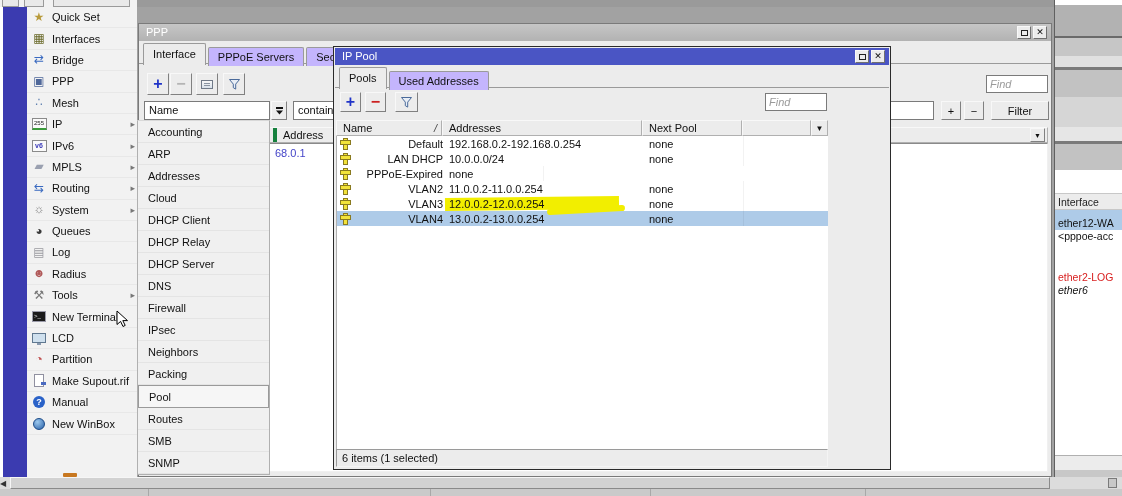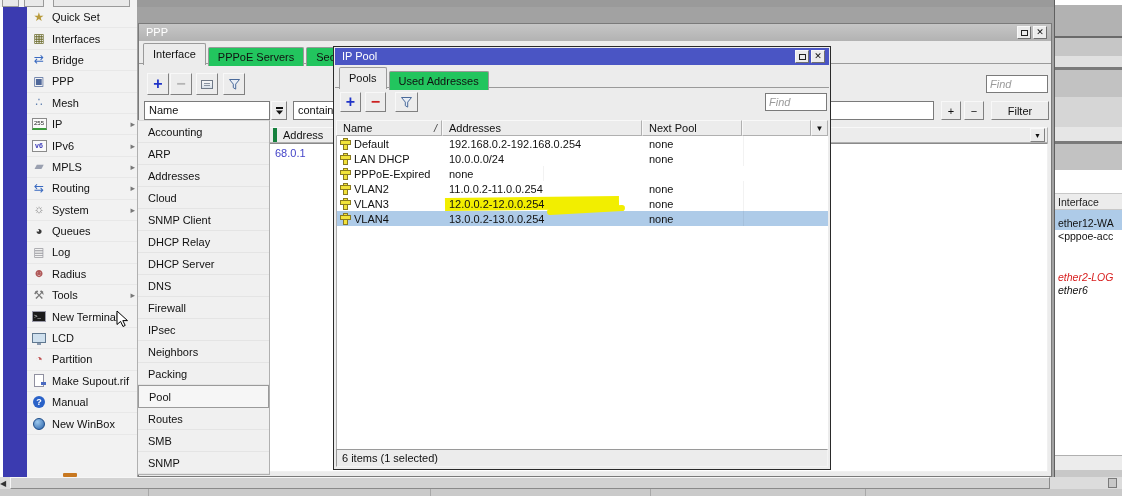--- a/index.html
+++ b/index.html
@@ -34,73 +34,73 @@
   #exit-part { position:absolute; left:36px; bottom:0px; width:14px; height:4px; background:#c87820; border-radius:1px; }
 
   #workspace { position:absolute; left:137px; top:7px; width:917px; height:470px; background:#a2a2a2; z-index:1; }
 
   
   #right-panel { position:absolute; left:1054px; top:0; width:68px; height:489px; background:#fff; border-left:1px solid #606060; z-index:2; overflow:hidden; }
   .band { width:100%; }
   #rp-header { position:absolute; left:0; top:193px; width:68px; height:17px; background:#ececec; border:1px solid #c8c8c8; border-left:none; padding:2px 0 0 3px; font-size:10.5px; color:#222; }
   .rp-row { position:absolute; left:0; width:68px; font-size:10.5px; white-space:nowrap; padding-left:3px; overflow:hidden; }
   .rp-sel { background:#aecbe8; display:flex; align-items:flex-end; }
-  .rp-red { color:#d82020; font-style:italic; }
+  .rp-red { color:#d82020; }
   .rp-it { font-style:italic; }
 
   
   .btn3d { background:#ececec; border:1px solid; border-color:#f8f8f8 #808080 #808080 #f8f8f8; display:flex; align-items:center; justify-content:center; cursor:default; }
   input.fld { border:1px solid #7a7a7a; background:#fff; font-family:inherit; font-size:11px; padding:1px 3px; outline:none; }
   input.fld::placeholder { font-style:italic; color:#9a9a9a; }
 
   
   #ppp-window { position:absolute; left:138px; top:23px; width:914px; height:454px; background:#ececec; border:1px solid #7a7a7a; z-index:3; }
   .titlebar { position:absolute; left:0; top:0; right:0; height:17px; color:#fff; padding:2px 0 0 7px; }
   .tb-inactive { background:linear-gradient(#c6c6c6,#b2b2b2); }
   .tb-active { background:#4a55c4; }
   .win-btns { position:absolute; top:2px; right:4px; display:flex; gap:2px; }
   .wbtn { width:14px; height:13px; background:#ececec; border:1px solid; border-color:#f8f8f8 #707070 #707070 #f8f8f8; display:flex; align-items:center; justify-content:center; font-size:9px; color:#111; line-height:1; }
   .wbtn .sq { width:7px; height:6px; border:1px solid #222; }
   .tabrow { position:absolute; left:0; right:0; height:23px; border-bottom:1px solid #9a9a9a; padding-left:4px; }
-  .tab { display:inline-block; padding:3px 9px 0; background:#22c55e; border:1px solid #9a9a9a; border-bottom:none; border-radius:2px 2px 0 0; margin-right:2px; position:relative; top:5px; height:19px; }
+  .tab { display:inline-block; padding:3px 9px 0; background:#c4b5fd; border:1px solid #9a9a9a; border-bottom:none; border-radius:2px 2px 0 0; margin-right:2px; position:relative; top:5px; height:19px; }
   .tab.active { background:#ececec; top:2px; height:22px; z-index:2; padding-top:4px; }
   #ppp-tabs { top:17px; }
   .toolbtn { position:absolute; width:22px; height:22px; }
   .plus { color:#2034c8; font-weight:bold; font-size:16px; line-height:1; }
   .minus-dis { color:#b4b4b4; font-weight:bold; font-size:16px; line-height:1; }
   .minus-red { color:#cc2020; font-weight:bold; font-size:16px; line-height:1; }
   .ic-copy { width:12px; height:9px; border:1px solid #707a88; background:linear-gradient(#f8f8f8,#d8e0ea); position:relative; }
   .ic-copy::before { content:''; position:absolute; left:2px; top:2px; right:2px; height:1px; background:#8a94a2; box-shadow:0 2px 0 #8a94a2; }
   .combo { position:absolute; background:#fff; border:1px solid #7a7a7a; padding:2px 4px; height:19px; white-space:nowrap; overflow:hidden; }
   #ppp-colheader { position:absolute; left:5px; top:103px; width:904px; height:16px; background:#ececec; border:1px solid; border-color:#f8f8f8 #b0b0b0 #b0b0b0 #f8f8f8; }
   #ppp-addr-col { position:absolute; left:128px; top:0; height:14px; border-left:4px solid #15803d; padding:1px 0 0 6px; width:70px; }
   #ppp-table { position:absolute; left:5px; top:119px; width:904px; bottom:4px; background:#fff; border:1px solid; border-color:#8a8a8a #f0f0f0 #f0f0f0 #8a8a8a; }
   #ppp-partial-val { position:absolute; left:130px; top:3px; color:#4444c8; }
 
   
   #ip-submenu { position:absolute; left:137px; top:120px; width:133px; height:355px; background:#f0f0f0; border:1px solid #b0b0b0; border-top-color:#d8d8d8; z-index:4; display:flex; flex-direction:column; }
   .smi { flex:1; display:flex; align-items:center; padding-left:10px; border-bottom:1px solid #e4e4e4; cursor:default; }
   .smi.hot { border:1px solid #9a9a9a; background:#f6f6f6; }
 
   
-  #pool-window { position:absolute; left:333px; top:46px; width:498px; height:424px; background:#ececec; border:1px solid #2a2a2a; padding:1px; z-index:5; }
+  #pool-window { position:absolute; left:333px; top:46px; width:558px; height:424px; background:#ececec; border:1px solid #2a2a2a; padding:1px; z-index:5; }
   #pool-title { position:absolute; left:1px; top:1px; right:1px; height:17px; }
   #pool-tabs { left:1px; top:18px; right:1px; padding-left:4px; }
   #pool-toolbar-plus { left:6px; top:45px; width:21px; height:20px; }
   #pool-toolbar-minus { left:31px; top:45px; width:21px; height:20px; }
   #pool-toolbar-filter { left:61px; top:45px; width:23px; height:20px; }
   #pool-find { position:absolute; left:431px; top:46px; width:62px; height:18px; }
   #pool-colheader { position:absolute; left:2px; top:73px; width:492px; height:16px; display:flex; }
   .hcell { background:#ececec; border:1px solid; border-color:#f8f8f8 #b0b0b0 #b0b0b0 #f8f8f8; padding:1px 4px 0 6px; height:16px; display:flex; }
   .hcell .sort { margin-left:auto; color:#444; font-style:italic; }
   #pool-harrow { width:17px; font-size:8px; justify-content:center; align-items:center; padding:0; }
   #pool-list { position:absolute; left:2px; top:89px; width:492px; bottom:20px; background:#fff; border-left:1px solid #b0b0b0; overflow:hidden; }
   .prow { display:flex; height:15px; align-items:center; }
   .prow.sel { background:#aecbe8; }
-  .pcell { height:15px; display:flex; align-items:center; overflow:visible; white-space:nowrap; }
+  .pcell { height:15px; display:flex; align-items:center; overflow:visible; white-space:nowrap;justify-content:space-between; }
   .pc-name { width:106px; padding-left:2px; }
   .pc-addr { width:200px; padding-left:6px; }
   .pc-next { width:100px; padding-left:6px; }
   .pc-fill { flex:1; border-left:1px solid rgba(0,0,0,0.05); }
   .pool-ic { position:relative; width:9px; height:10px; flex:0 0 9px; margin:0 4px 0 2px; }
   .pool-ic::before { content:''; position:absolute; left:3px; top:0; width:3px; height:10px; background:#f2e23a; box-shadow:0 0 0 1px #8a7a20; }
   .pool-ic::after { content:''; position:absolute; left:0; top:2px; width:9px; height:3px; background:#f2e23a; box-shadow:0 0 0 1px #8a7a20; }
   .hl { position:relative; z-index:1; }
   .hl::before { content:''; position:absolute; left:-4px; top:-1px; width:174px; height:13px; background:#f2ee00; transform:rotate(-0.6deg); z-index:-1; }
   .hl::after { content:''; position:absolute; left:98px; top:9px; width:78px; height:6px; background:#f2ee00; transform:rotate(-3deg); z-index:-1; border-radius:3px; }
@@ -337,21 +337,21 @@
     <div id="ppp-table">
       <div id="ppp-partial-val">68.0.1</div>
     </div>
   </div>
 
   <div id="ip-submenu">
       <div class="smi">Accounting</div>
       <div class="smi">ARP</div>
       <div class="smi">Addresses</div>
       <div class="smi">Cloud</div>
-      <div class="smi">SNMP Client</div>
+      <div class="smi">DHCP Client</div>
       <div class="smi">DHCP Relay</div>
       <div class="smi">DHCP Server</div>
       <div class="smi">DNS</div>
       <div class="smi">Firewall</div>
       <div class="smi">IPsec</div>
       <div class="smi">Neighbors</div>
       <div class="smi">Packing</div>
       <div class="smi hot">Pool</div>
       <div class="smi">Routes</div>
       <div class="smi">SMB</div>

